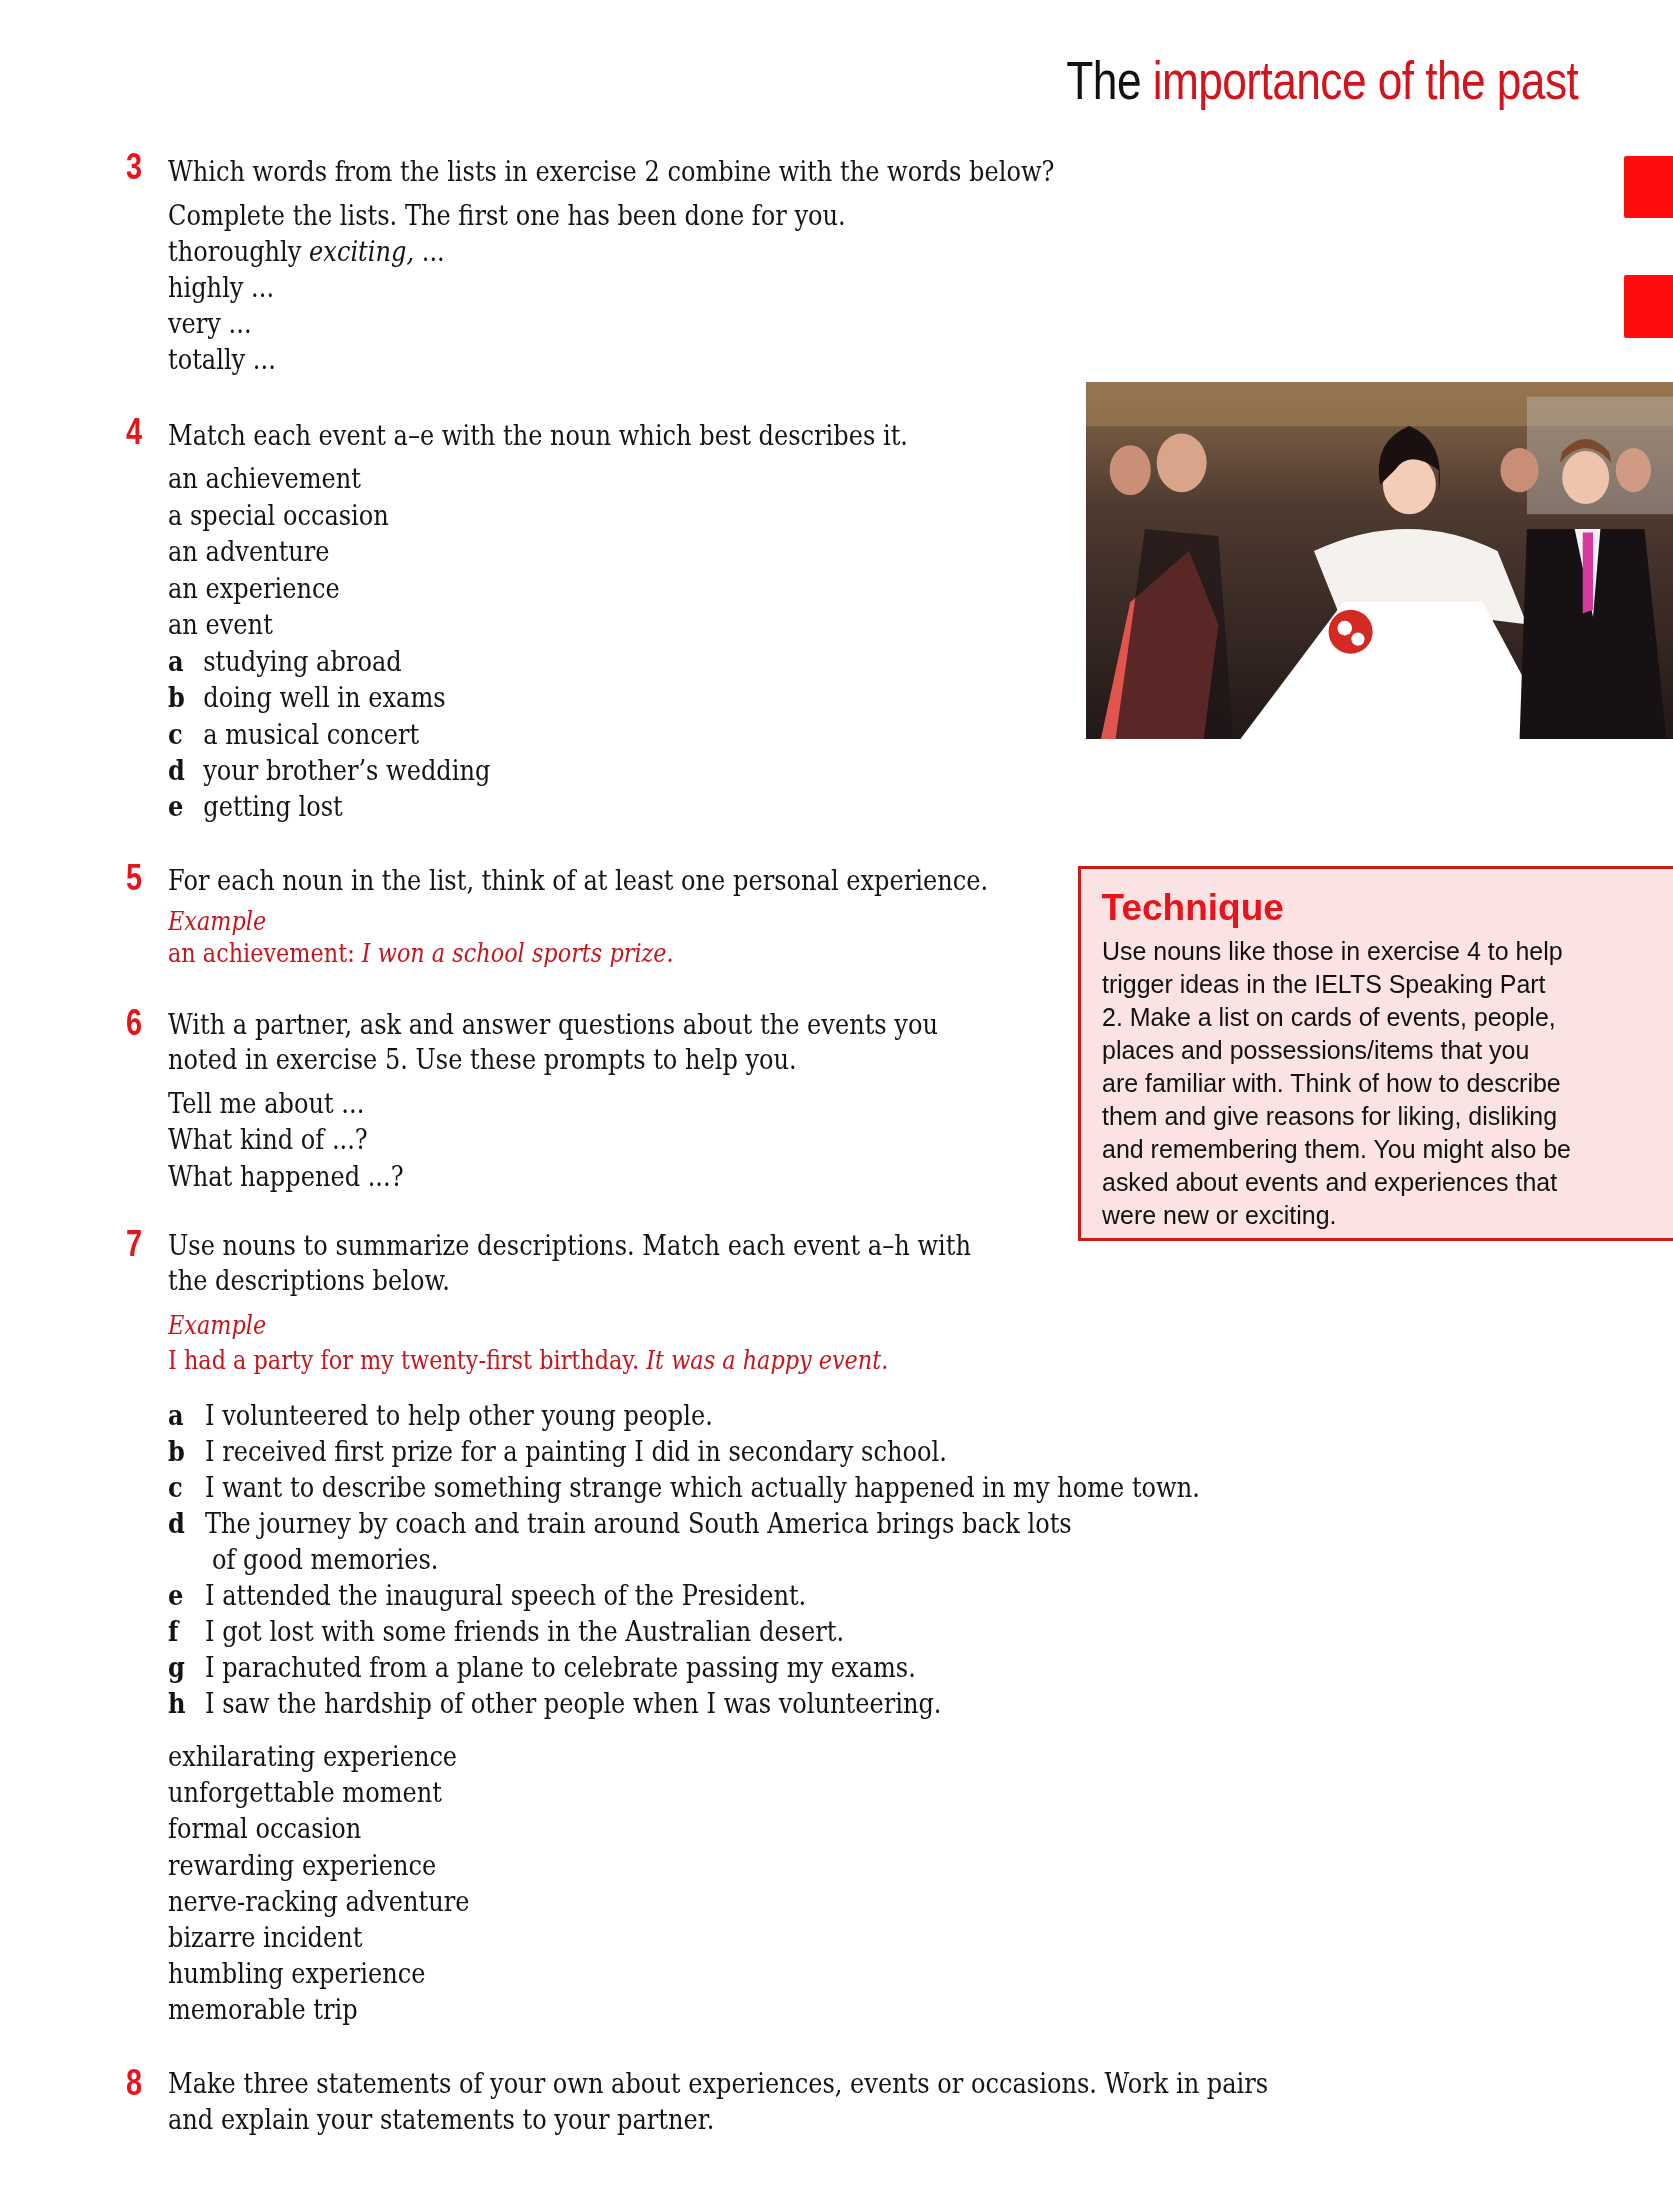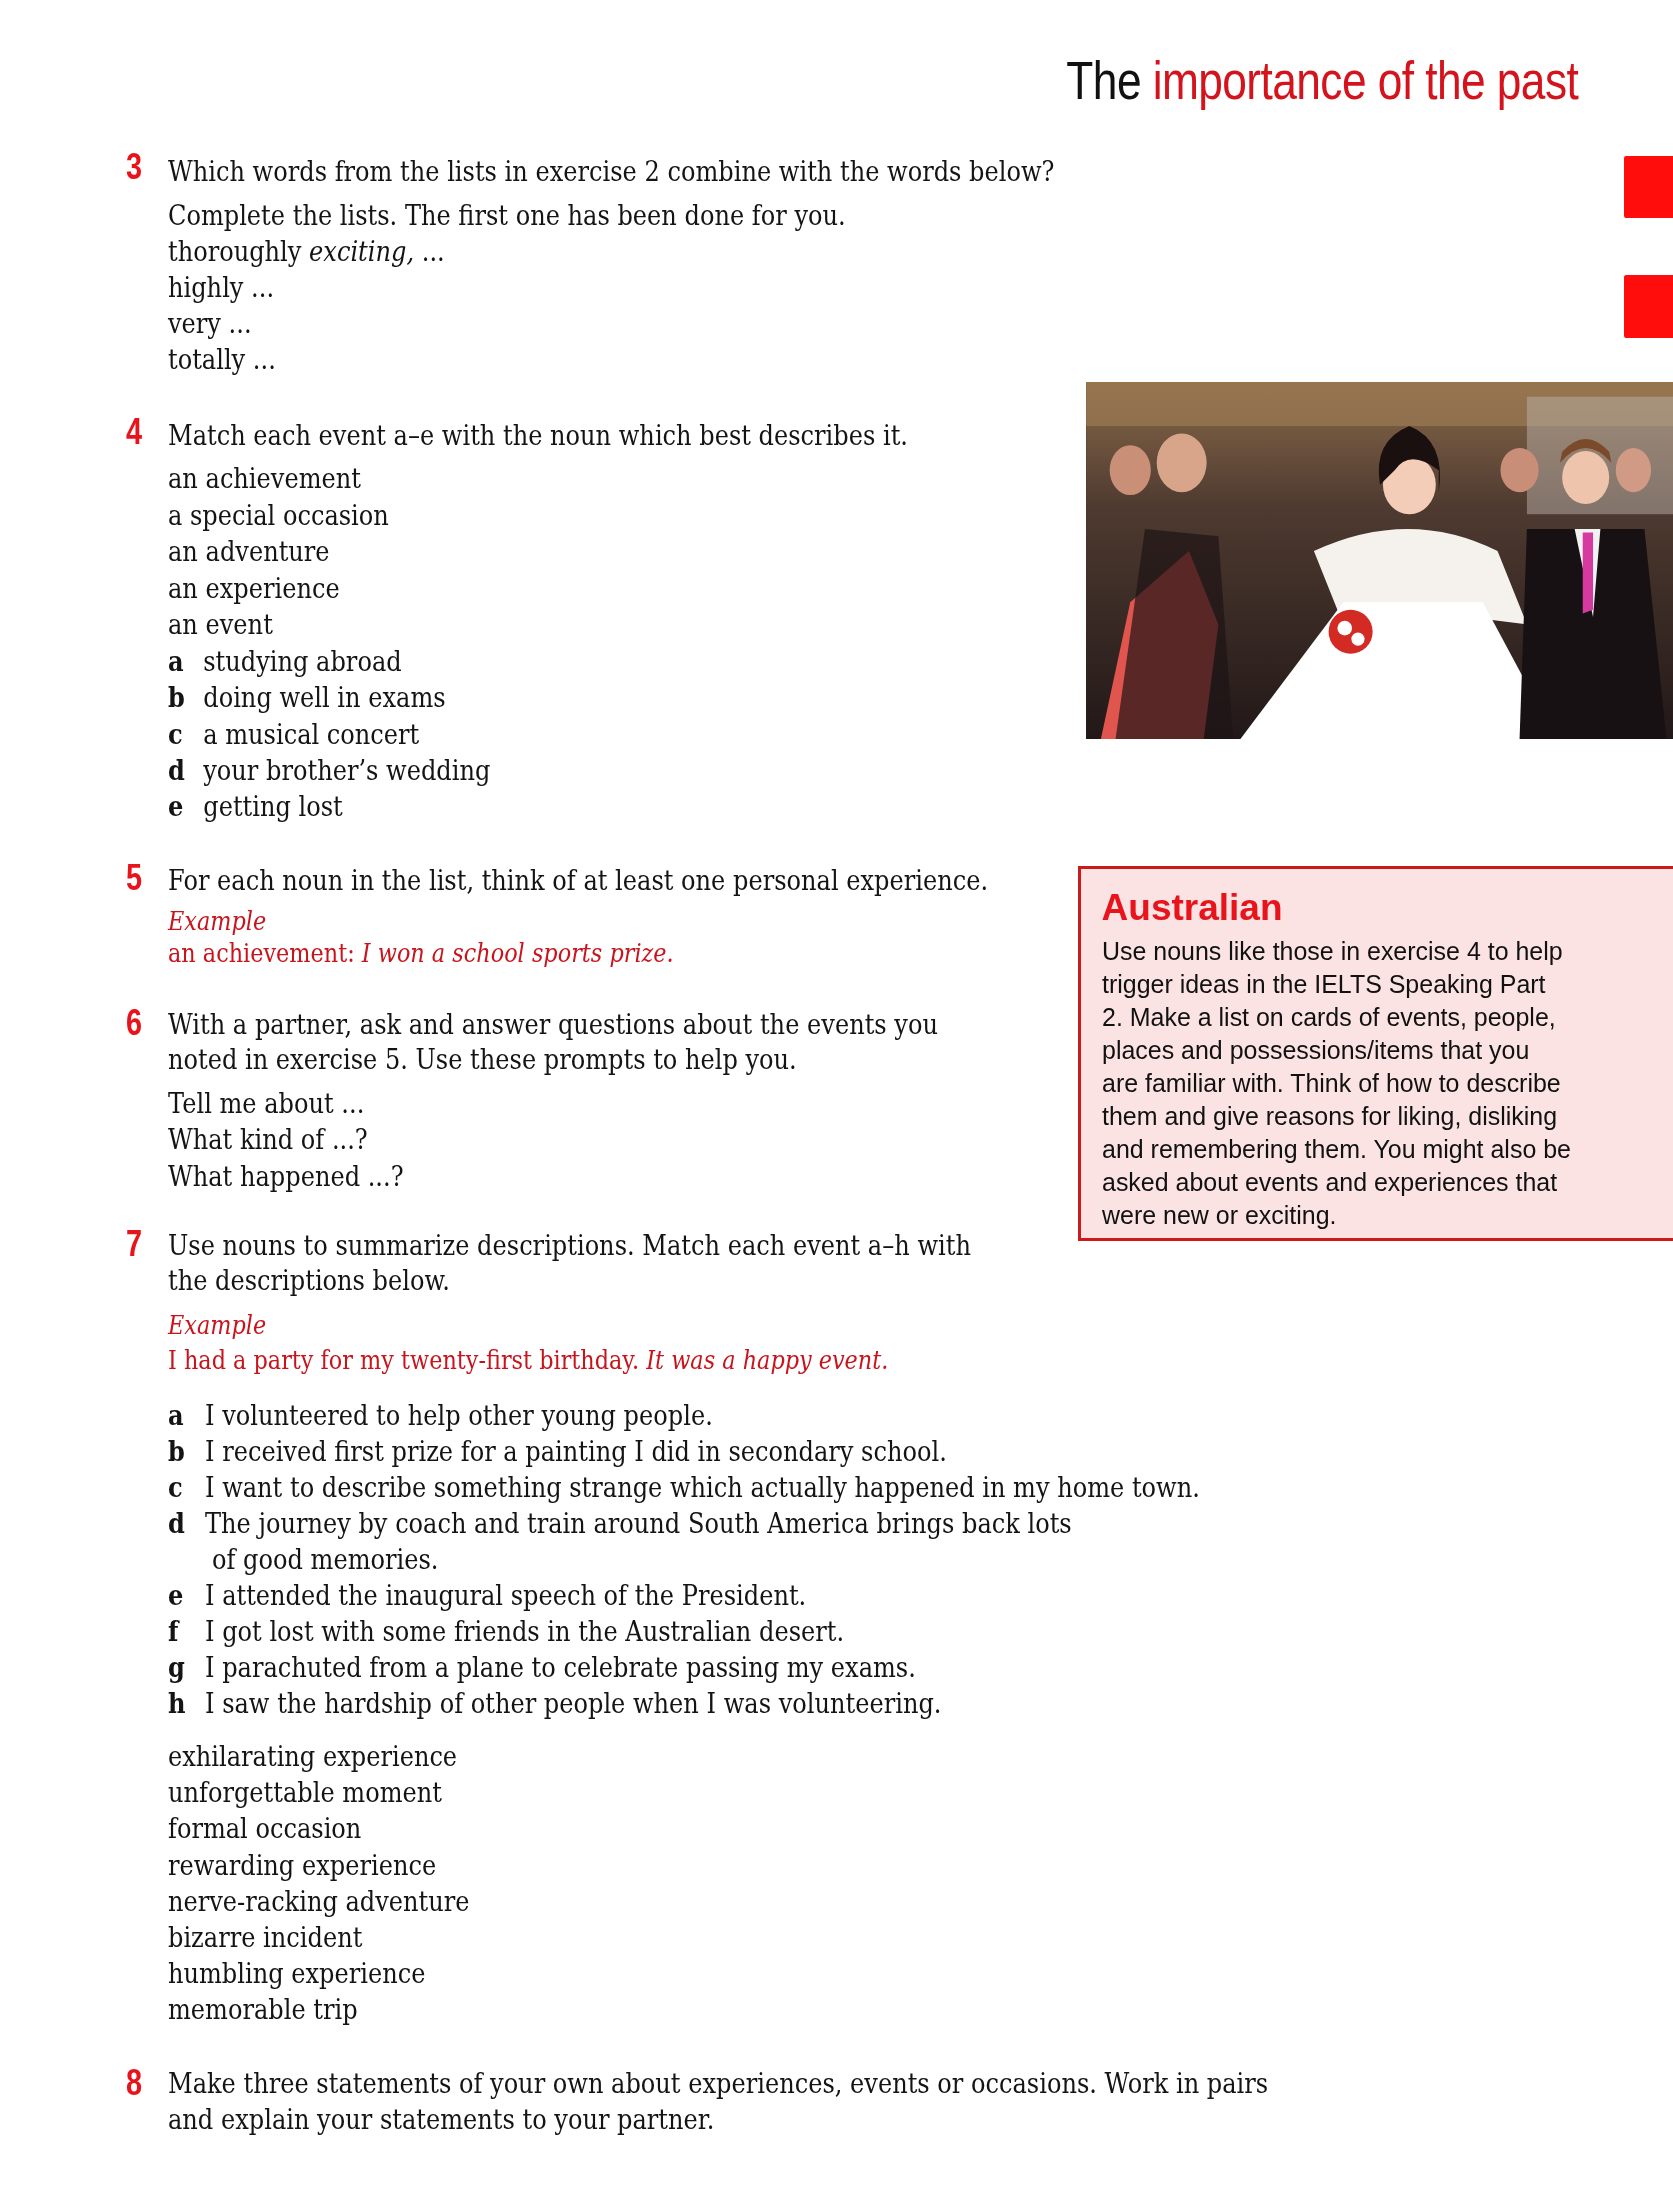--- a/index.html
+++ b/index.html
@@ -133,21 +133,21 @@
 <div>
   <div class="ex-num" style="top:1004px;">6</div>
   <div class="line" style="top:1007px;">With a partner, ask and answer questions about the events you</div>
   <div class="line" style="top:1042px;">noted in exercise 5. Use these prompts to help you.</div>
   <div class="line" style="top:1086px;">Tell me about ...</div>
   <div class="line" style="top:1122px;">What kind of ...?</div>
   <div class="line" style="top:1159px;">What happened ...?</div>
 </div>
 
 <div class="technique">
-  <div class="tech-title">Australian</div>
+  <div class="tech-title">Technique</div>
   <div class="tech-body">
     <span class="tech-line">Use nouns like those in exercise 4 to help</span>
     <span class="tech-line">trigger ideas in the IELTS Speaking Part</span>
     <span class="tech-line">2. Make a list on cards of events, people,</span>
     <span class="tech-line">places and possessions/items that you</span>
     <span class="tech-line">are familiar with. Think of how to describe</span>
     <span class="tech-line">them and give reasons for liking, disliking</span>
     <span class="tech-line">and remembering them. You might also be</span>
     <span class="tech-line">asked about events and experiences that</span>
     <span class="tech-line">were new or exciting.</span>

